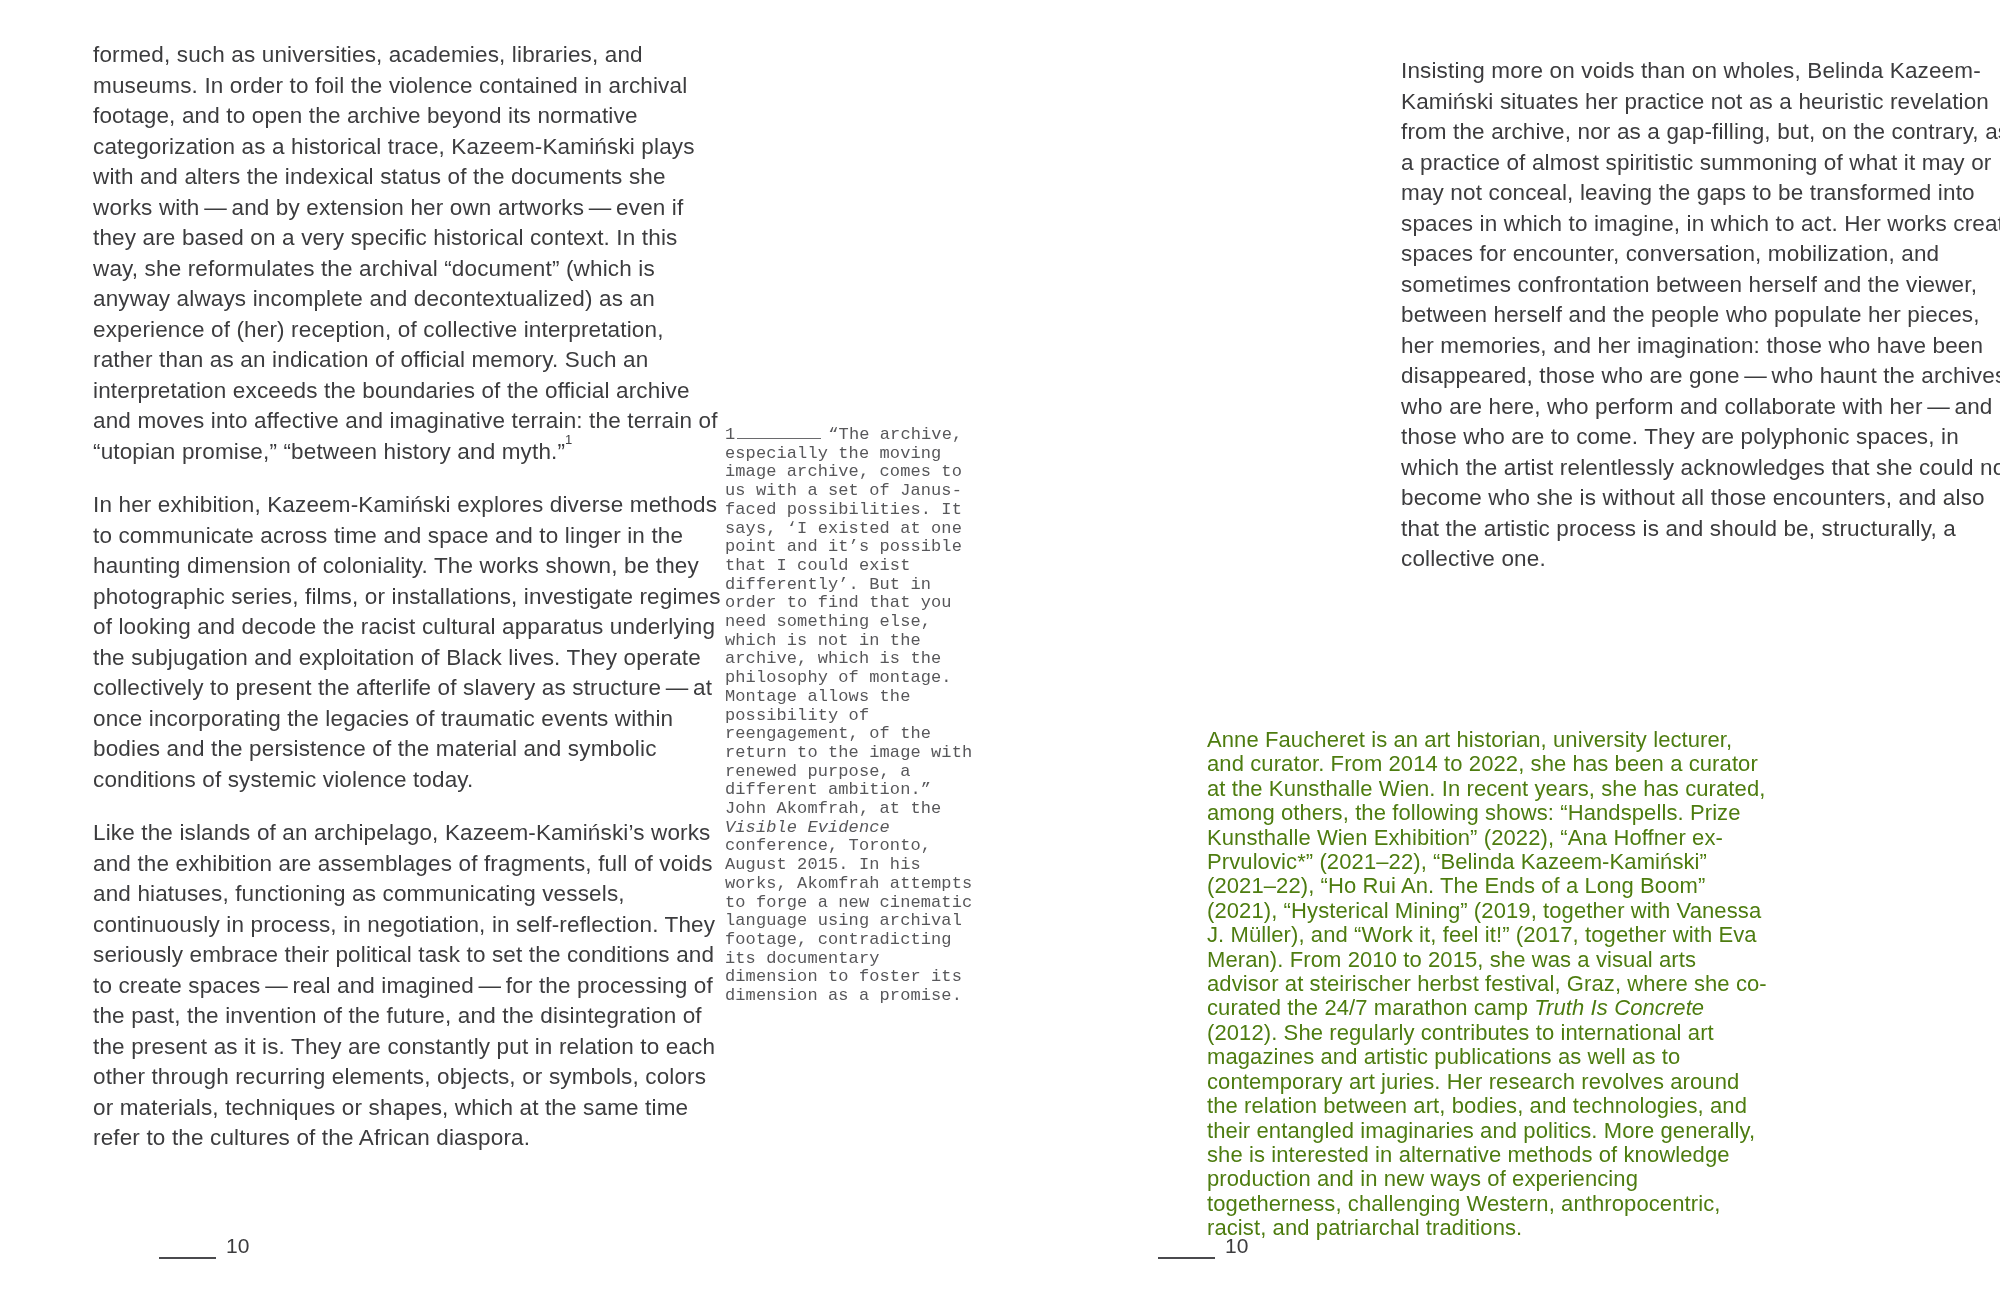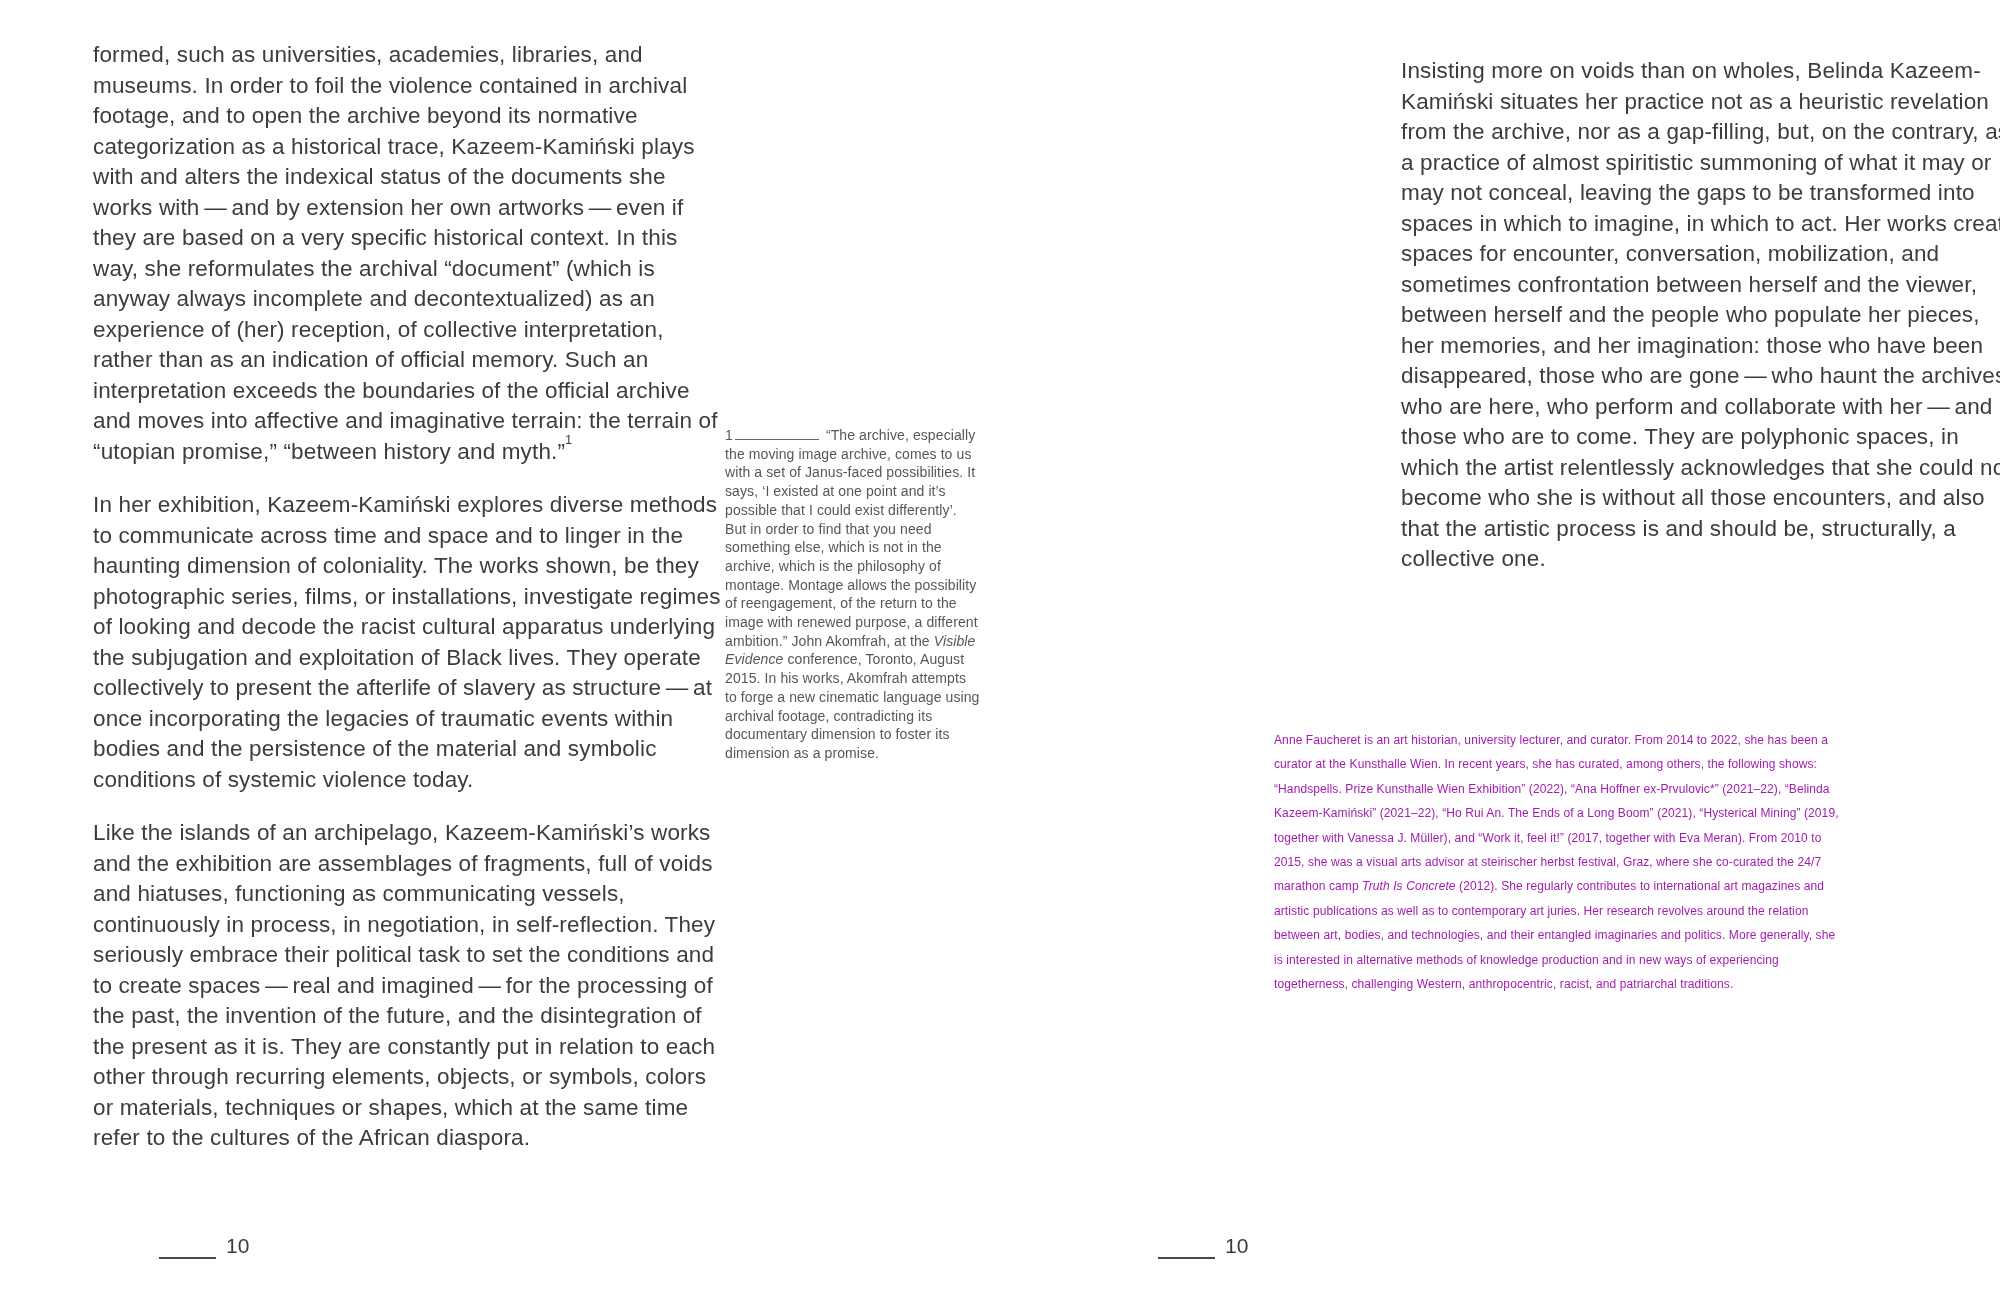--- a/index.html
+++ b/index.html
@@ -28,40 +28,41 @@
     line-height: 0;
     position: relative;
     top: -0.45em;
     letter-spacing: 0;
   }
   .footnote {
     position: absolute;
     left: 684px;
     top: 426px;
     width: 256px;
-    font-size: 14px;
+    font-size: 17px;
     line-height: 18.7px;
     color: #57575a;
     letter-spacing: 0.1px;
+    font-family: Liberation Mono, monospace;
   }
   .fn-rule {
     display: inline-block;
     width: 84px;
     height: 3px;
     border-bottom: 1.4px solid #6a6a6d;
     margin: 0 7px 0 2px;
   }
   .bio {
     position: absolute;
-    left: 1233px;
+    left: 1166px;
     top: 728px;
     width: 566px;
-    font-size: 12px;
+    font-size: 22px;
     line-height: 24.4px;
-    color: #a21caf;
+    color: #4d7c0f;
     letter-spacing: 0.1px;
   }
   .pagenum {
     position: absolute;
     display: flex;
     align-items: flex-end;
     gap: 10px;
     color: #3c3c3e;
     font-size: 21px;
     line-height: 26px;

